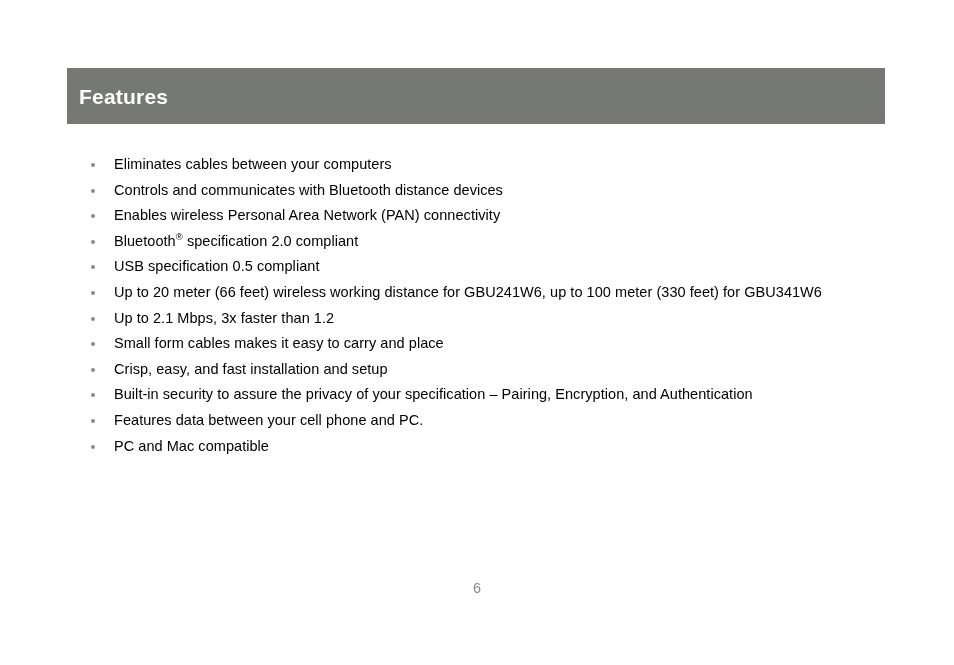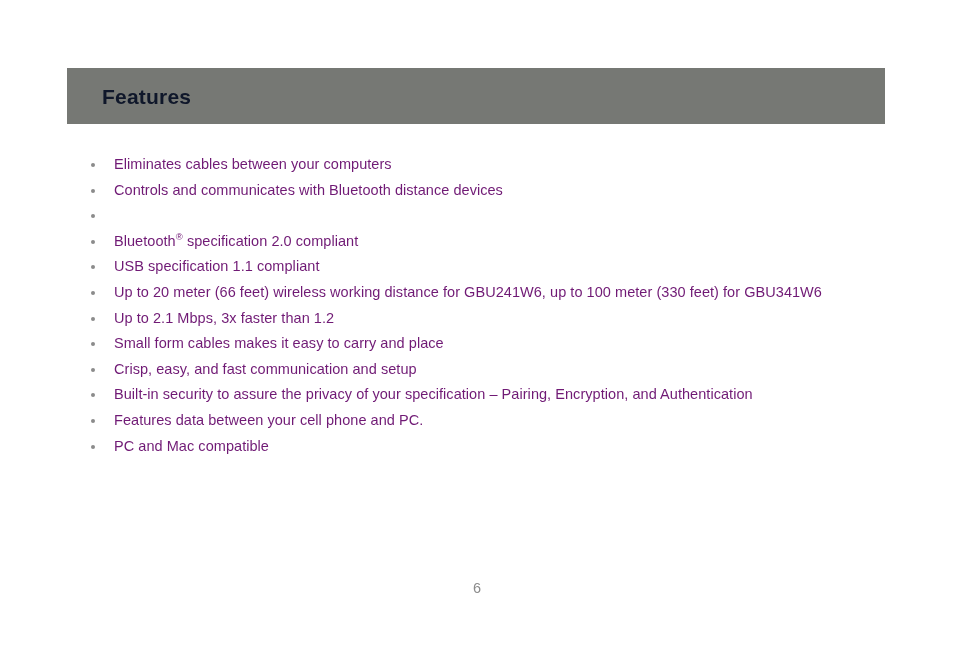--- a/index.html
+++ b/index.html
@@ -25,43 +25,43 @@
     position: absolute;
     left: 67px;
     top: 68px;
     width: 818px;
     height: 56px;
     background: #767874;
     display: flex;
     align-items: center;
   }
   .section-header .title {
-    color: #0f172a;
+    color: #ffffff;
     font-size: 21px;
     font-weight: bold;
     letter-spacing: 0.2px;
-    margin-left: 35px;
+    margin-left: 12px;
     line-height: 1;
   }
   
   .feature-list {
     position: absolute;
     left: 67px;
     top: 152px;
     width: 818px;
     list-style: none;
     margin: 0;
     padding: 0;
   }
   .feature-item {
     position: relative;
     padding-left: 47px;
     height: 25.6px;
     line-height: 25.6px;
-    color: #701a75;
+    color: #000000;
     font-size: 14.5px;
     letter-spacing: 0.05px;
     white-space: nowrap;
   }
   .feature-item .bullet {
     position: absolute;
     left: 24px;
     top: 11px;
     width: 4px;
     height: 4px;
@@ -90,27 +90,27 @@
 
 <div class="page">
 
   <div class="section-header">
     <span class="title">Features</span>
   </div>
 
   <ul class="feature-list">
       <li class="feature-item"><span class="bullet"></span><span>Eliminates cables between your computers</span></li>
       <li class="feature-item"><span class="bullet"></span><span>Controls and communicates with Bluetooth distance devices</span></li>
-      <li class="feature-item"><span class="bullet"></span></li>
+      <li class="feature-item"><span class="bullet"></span><span>Enables wireless Personal Area Network (PAN) connectivity</span></li>
       <li class="feature-item"><span class="bullet"></span><span>Bluetooth<sup>®</sup> specification 2.0 compliant</span></li>
-      <li class="feature-item"><span class="bullet"></span><span>USB specification 1.1 compliant</span></li>
+      <li class="feature-item"><span class="bullet"></span><span>USB specification 0.5 compliant</span></li>
       <li class="feature-item"><span class="bullet"></span><span>Up to 20 meter (66 feet) wireless working distance for GBU241W6, up to 100 meter (330 feet) for GBU341W6</span></li>
       <li class="feature-item"><span class="bullet"></span><span>Up to 2.1 Mbps, 3x faster than 1.2</span></li>
       <li class="feature-item"><span class="bullet"></span><span>Small form cables makes it easy to carry and place</span></li>
-      <li class="feature-item"><span class="bullet"></span><span>Crisp, easy, and fast communication and setup</span></li>
+      <li class="feature-item"><span class="bullet"></span><span>Crisp, easy, and fast installation and setup</span></li>
       <li class="feature-item"><span class="bullet"></span><span>Built-in security to assure the privacy of your specification – Pairing, Encryption, and Authentication</span></li>
       <li class="feature-item"><span class="bullet"></span><span>Features data between your cell phone and PC.</span></li>
       <li class="feature-item"><span class="bullet"></span><span>PC and Mac compatible</span></li>
     </ul>
 
   <div class="page-number">6</div>
 
 </div>
 
 </body></html>

